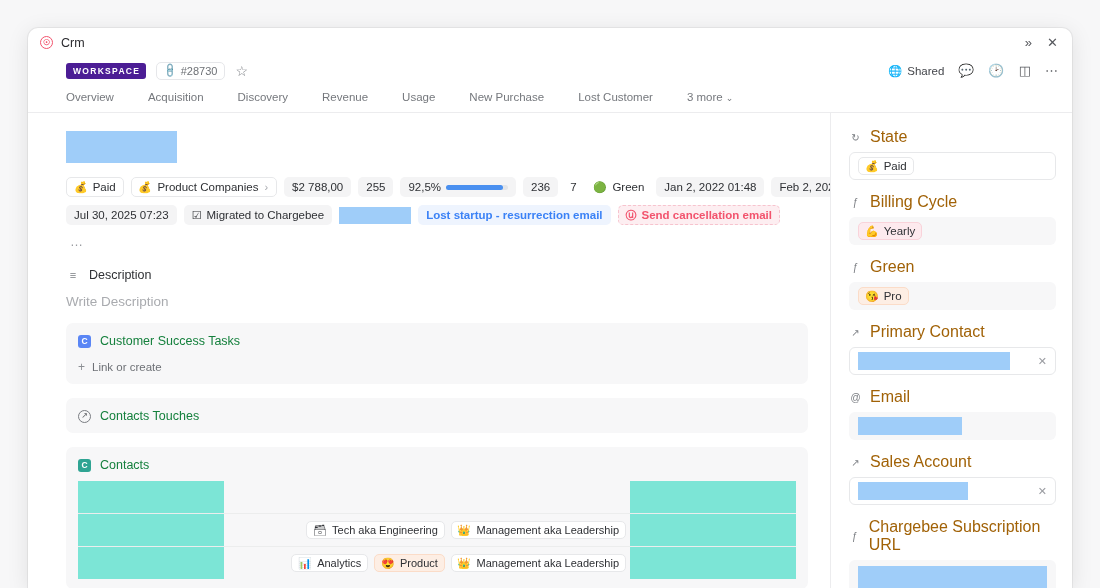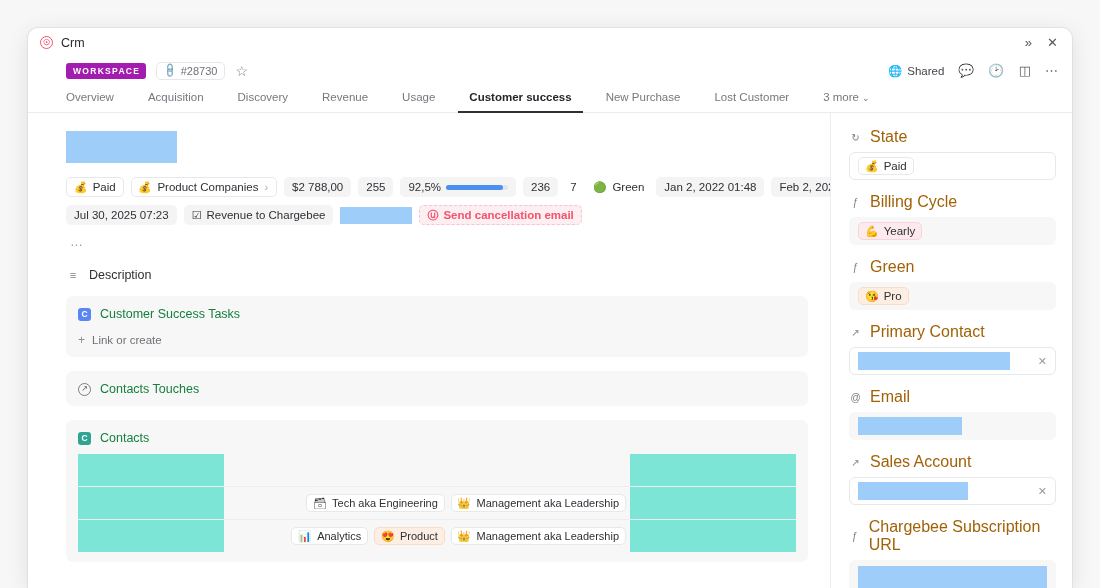--- a/index.html
+++ b/index.html
@@ -41,21 +41,21 @@
   .titlebar-right { margin-left: auto; display: flex; align-items: center; gap: 15px; color: #6f7175; }
   .ticon { font-size: 13px; line-height: 1; cursor: pointer; color: #55575c; }
 
   
   .metarow {
     height: 27px; display: flex; align-items: center;
     padding: 0 14px 0 38px;
     flex: 0 0 auto;
   }
   .ws-badge {
-    background: #a21caf; color: #fff;
+    background: #4c1d95; color: #fff;
     font-size: 8.5px; font-weight: 700; letter-spacing: 1.3px;
     padding: 3px 6px 3px 7px; border-radius: 3px;
   }
   .idchip {
     display: flex; align-items: center; gap: 4px;
     margin-left: 10px;
     border: 1px solid #e6e7ea; border-radius: 5px;
     padding: 2px 7px;
     font-size: 11px; color: #6e7176;
   }
@@ -225,21 +225,20 @@
       <span class="ticon">⋯</span>
     </div>
   </div>
 
   <div class="tabs" id="tabs">
       <div class="tab"><span>Overview</span></div>
       <div class="tab"><span>Acquisition</span></div>
       <div class="tab"><span>Discovery</span></div>
       <div class="tab"><span>Revenue</span></div>
       <div class="tab"><span>Usage</span></div>
-      <div class="tab active"><span>Customer success</span></div>
       <div class="tab"><span>New Purchase</span></div>
       <div class="tab"><span>Lost Customer</span></div>
       <div class="tab"><span>3 more</span><span class="chev">⌄</span></div>
     </div>
 
   <div class="body">
 
     <div class="main">
 
       
@@ -284,35 +283,39 @@
           <span class="chip plain">
             <span>Feb 2, 2022</span>
           </span>
         </div>
       <div class="chiprow" id="prow2">
           <span class="chip plain">
             <span>Jul 30, 2025 07:23</span>
           </span>
           <span class="chip plain">
             <span class="emoji">☑</span>
-            <span>Revenue to Chargebee</span>
+            <span>Migrated to Chargebee</span>
           </span>
           <span class="redact" style="width: 72px; height: 17px;"></span>
+          <span class="chip blue-text">
+            <span>Lost startup - resurrection email</span>
+          </span>
           <span class="chip red-text">
             <span class="emoji">ⓤ</span>
             <span>Send cancellation email</span>
           </span>
         </div>
       <div class="dots">…</div>
 
       
       <div class="sec-head">
         <span class="sec-ico">≡</span>
         <span class="sec-title">Description</span>
       </div>
+      <div class="desc-placeholder">Write Description</div>
 
       
       <div id="sections">
           <div class="card">
             <div class="card-head">
               <span class="sq-ico sq-blue">C</span>
               <span class="card-title">Customer Success Tasks</span>
             </div>
             <div class="linkcreate">
               <span class="plus">+</span>

